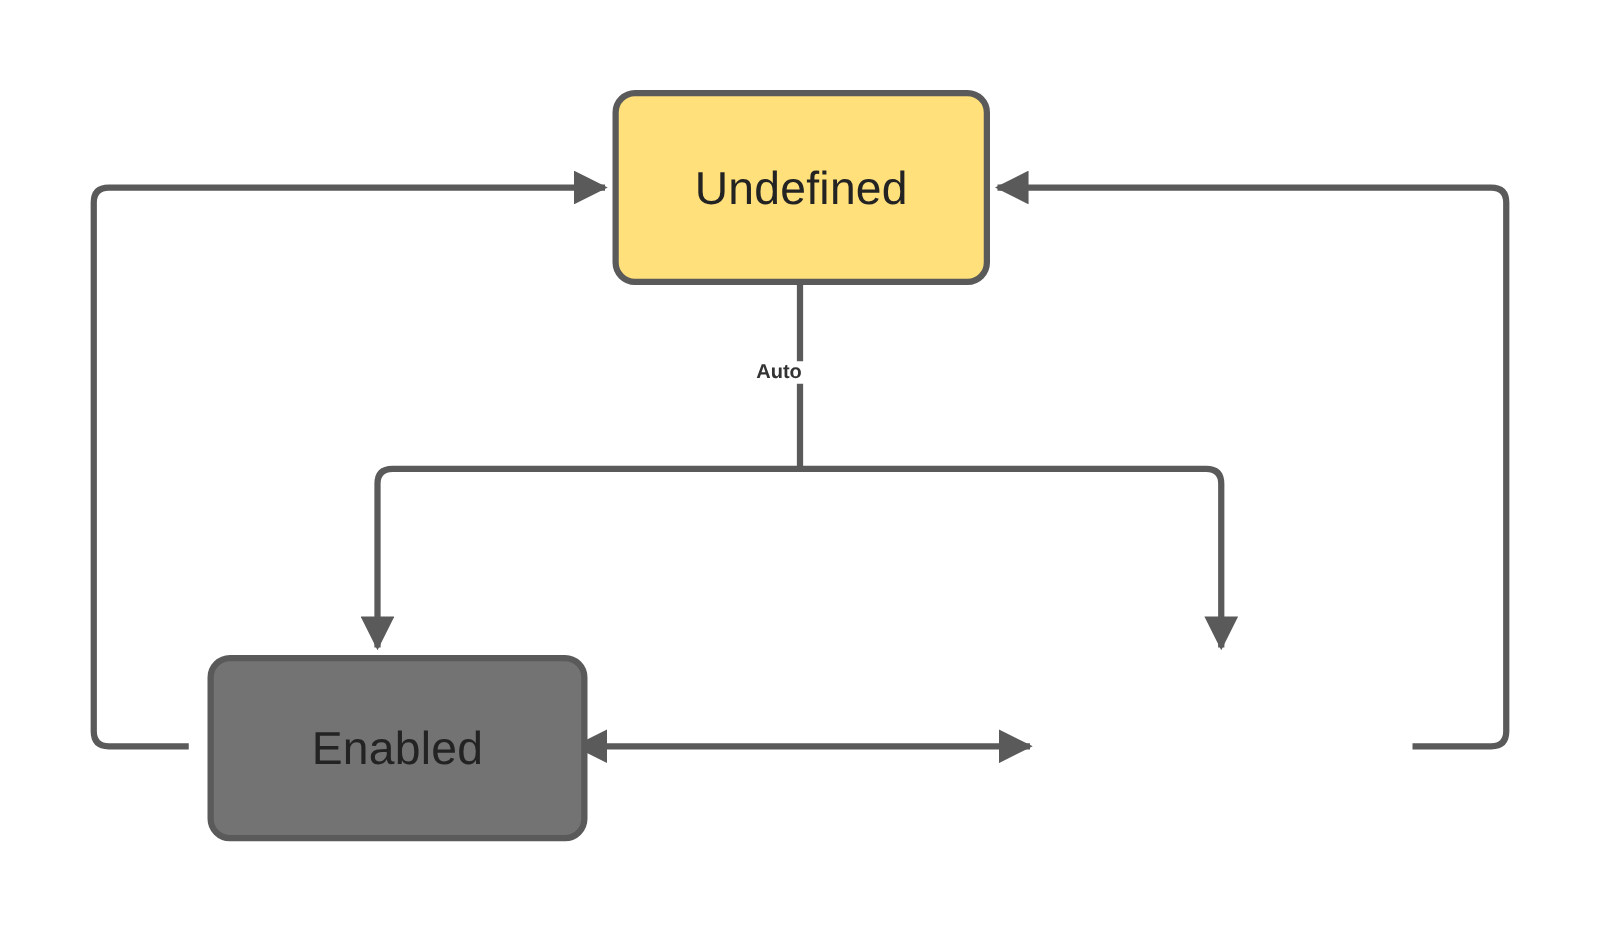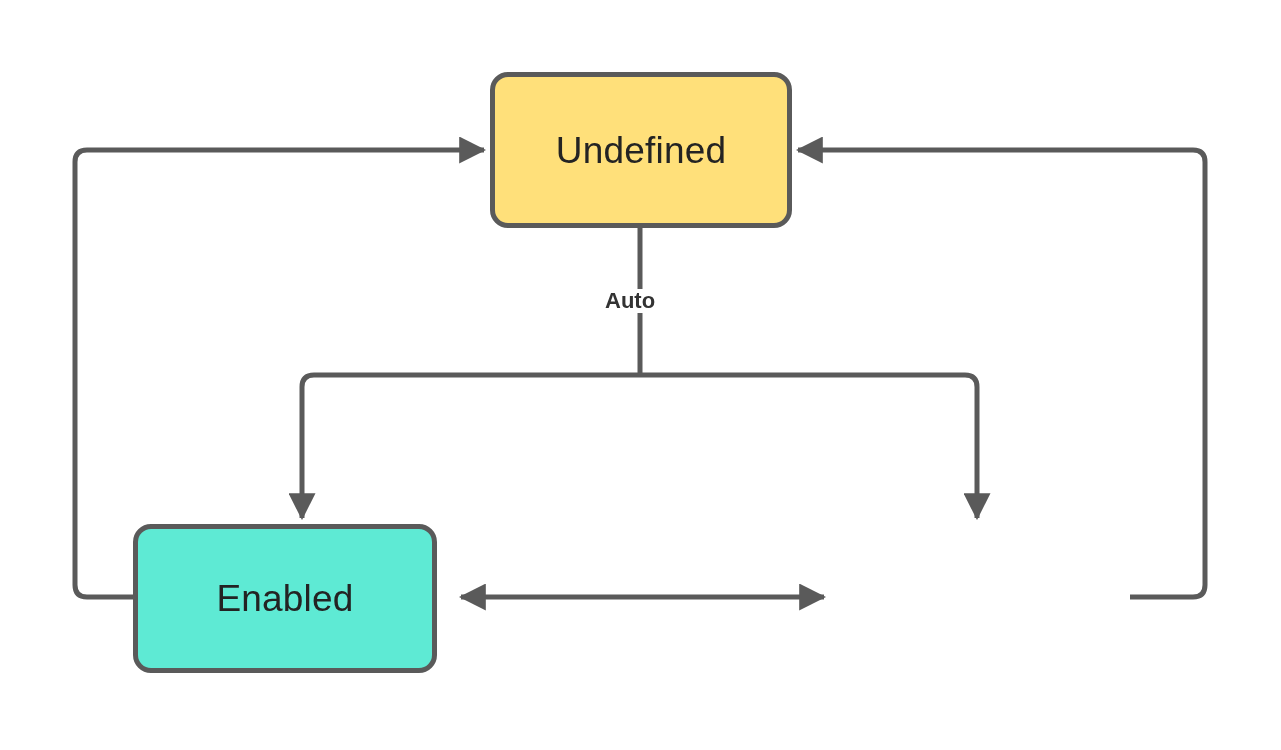--- a/index.html
+++ b/index.html
@@ -45,36 +45,36 @@
     user-select: none;
   }
   #node-undefined {
     left: 490px;
     top: 72px;
     width: 302px;
     height: 156px;
     background: #ffe07a;
   }
   #node-enabled {
-    left: 133px;
+    left: 166px;
     top: 524px;
     width: 304px;
     height: 149px;
-    background: #5eead4;
+    background: #737373;
   }
   #node-disabled {
     left: 830px;
     top: 524px;
     width: 300px;
     height: 149px;
     background: #96d2f4;
   }
   .edge-label {
     position: absolute;
-    font-size: 22px;
+    font-size: 16px;
     font-weight: bold;
     color: #333333;
     background: #ffffff;
     padding: 0 7px;
     line-height: 1.1;
     white-space: nowrap;
     user-select: none;
   }
   #edge-label-auto {
     left: 598px;

